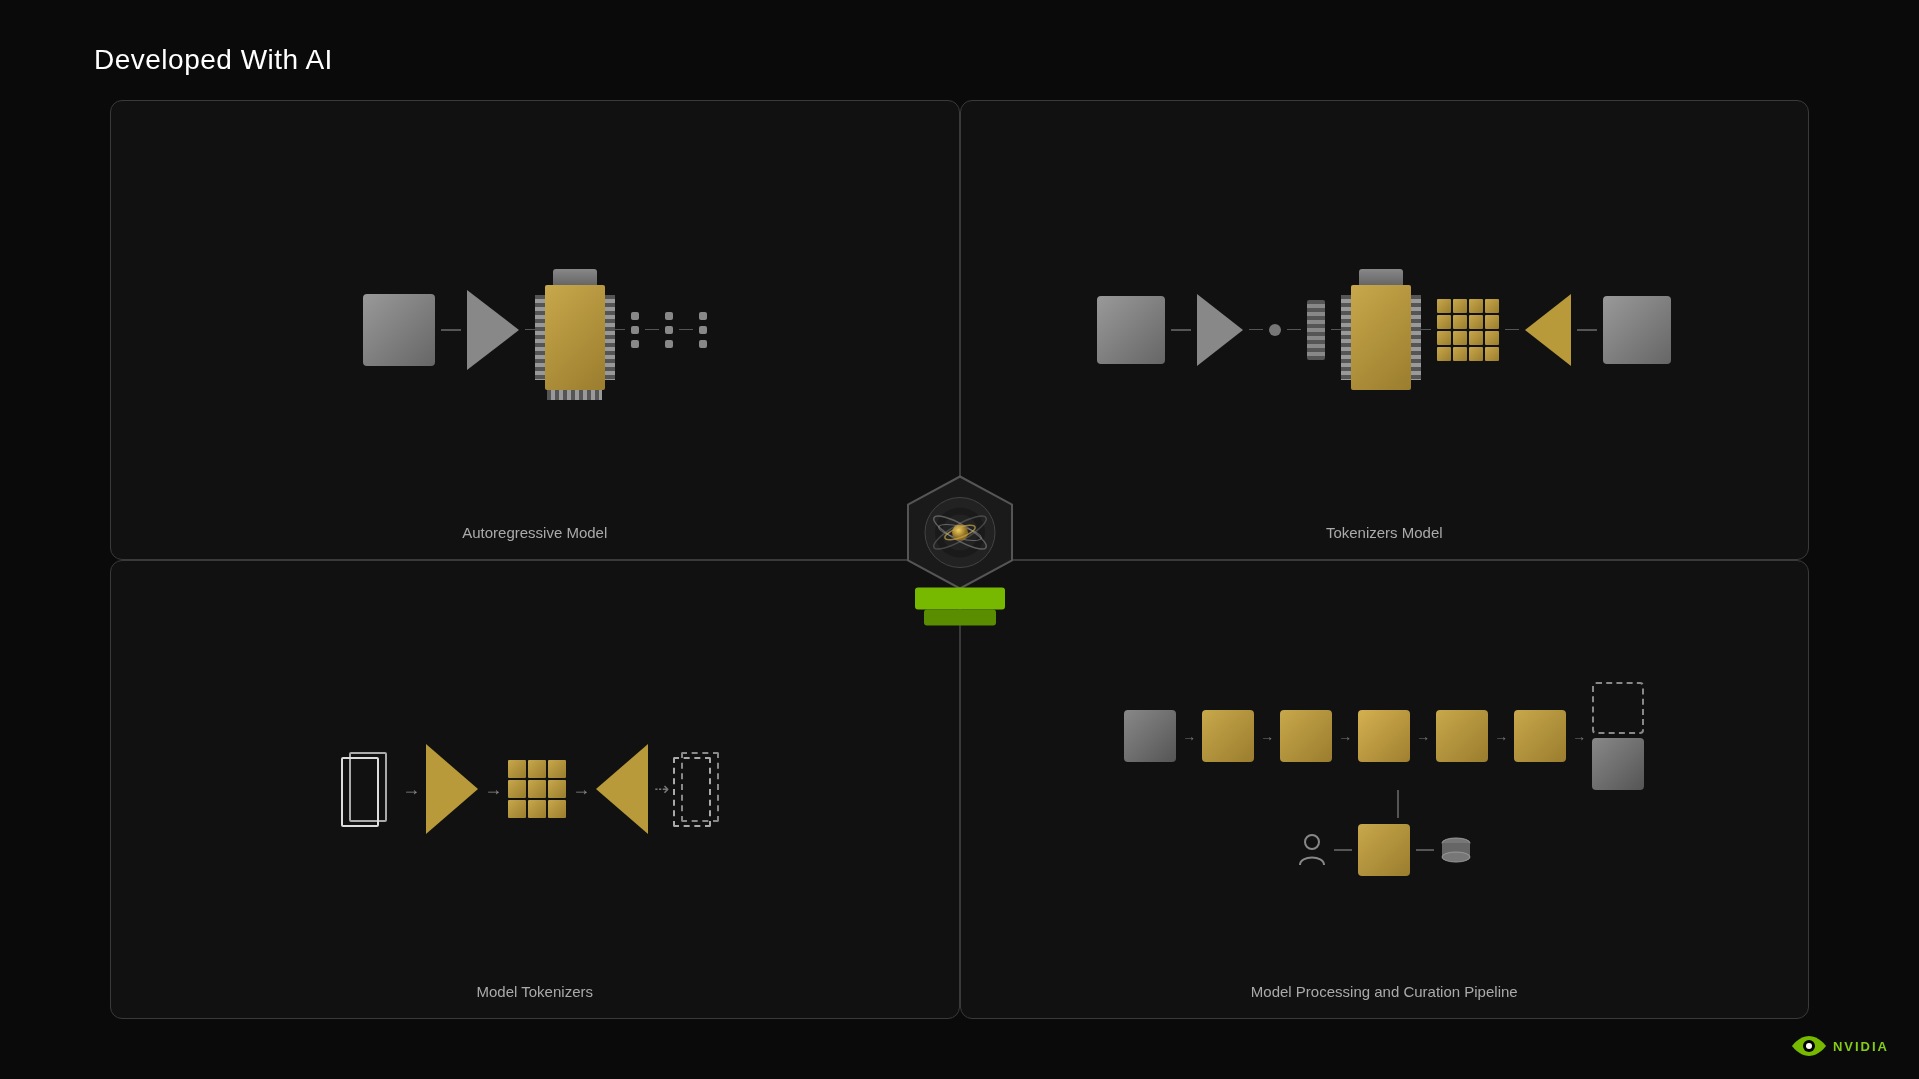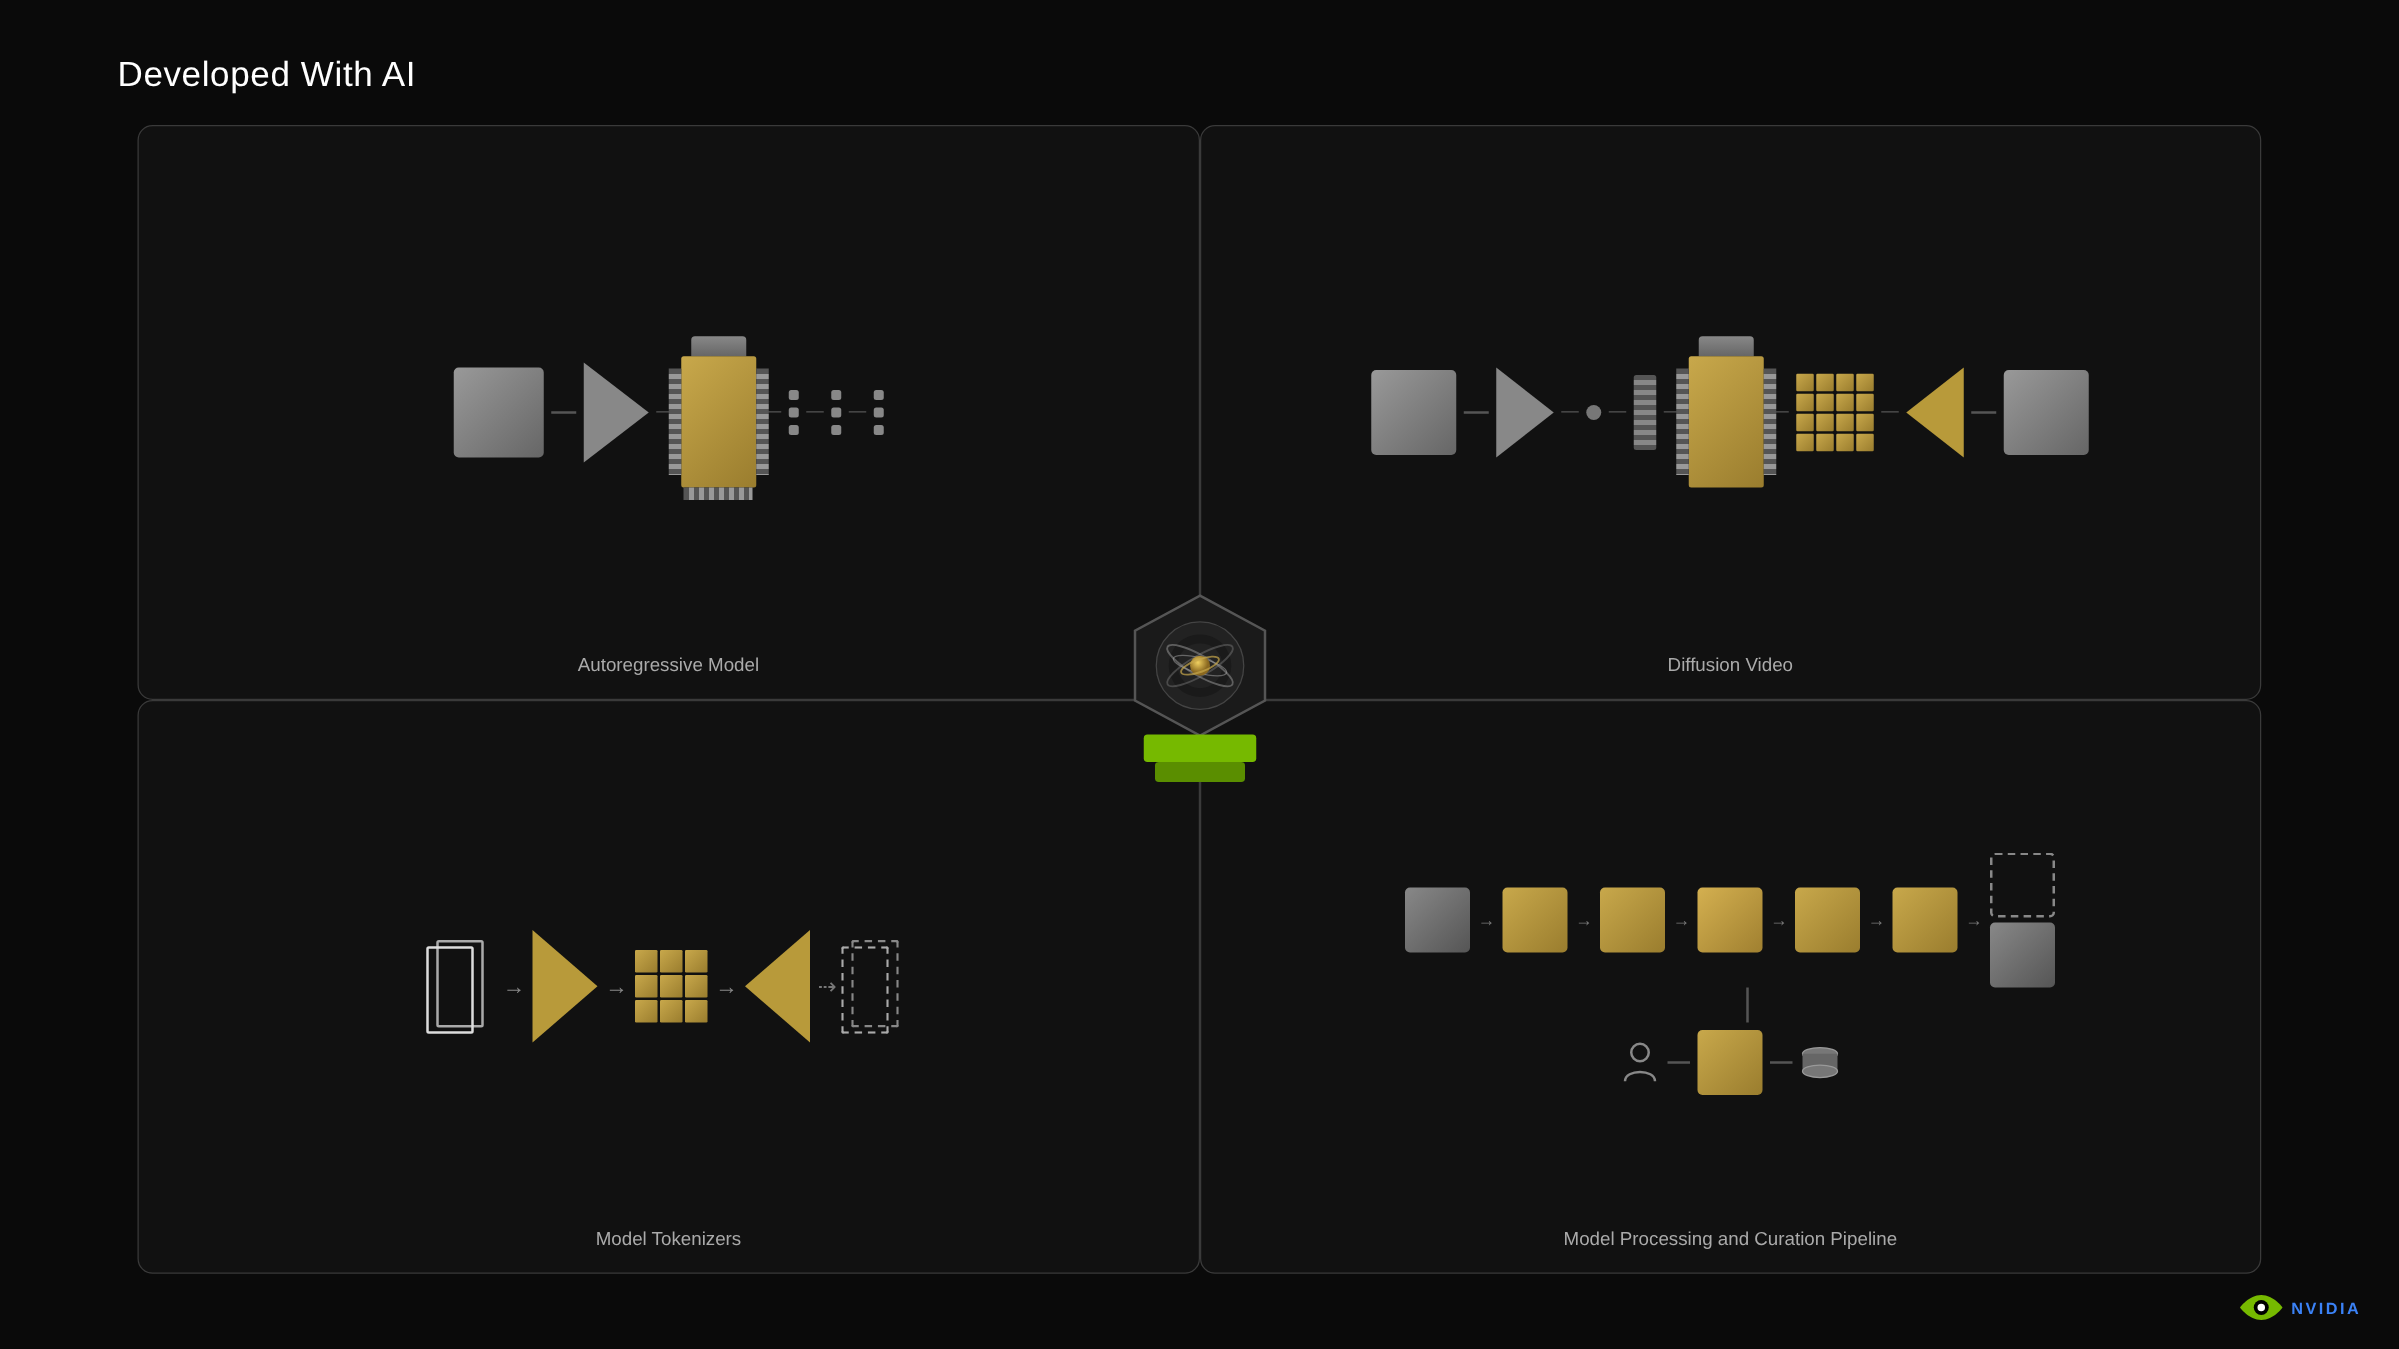--- a/index.html
+++ b/index.html
@@ -218,21 +218,21 @@
     
     .nvidia-logo {
       position: absolute;
       bottom: 20px;
       right: 30px;
       display: flex;
       align-items: center;
       gap: 6px;
     }
     .nvidia-text {
-      color: #3b82f6;
+      color: #84cc16;
       font-size: 13px;
       font-weight: bold;
       letter-spacing: 2px;
     }
     .auto-row {
       display: flex;
       align-items: center;
       gap: 6px;
     }
   </style>
@@ -329,21 +329,21 @@
           <div class="grid-cell-sm"></div>
         </div>
         <div class="line-h-sm"></div>
 
         <div style="width:0;height:0;border-top:36px solid transparent;border-bottom:36px solid transparent;border-right:46px solid #b89a3a;"></div>
         <div class="line-h"></div>
 
         <div style="width:68px;height:68px;background:linear-gradient(135deg,#999 0%,#666 100%);border-radius:4px;"></div>
       </div>
     </div>
-    <div class="quadrant-label">Diffusion Video</div>
+    <div class="quadrant-label">Tokenizers Model</div>
   </div>
 
   <div class="quadrant">
     <div class="diagram">
       <div class="auto-row">
 
         <div style="position:relative;width:55px;height:75px;">
           <div style="position:absolute;left:8px;top:0;width:38px;height:70px;border:2px solid #aaa;background:transparent;border-radius:2px;"></div>
           <div style="position:absolute;left:0;top:5px;width:38px;height:70px;border:2px solid #ddd;background:transparent;border-radius:2px;"></div>
         </div>

